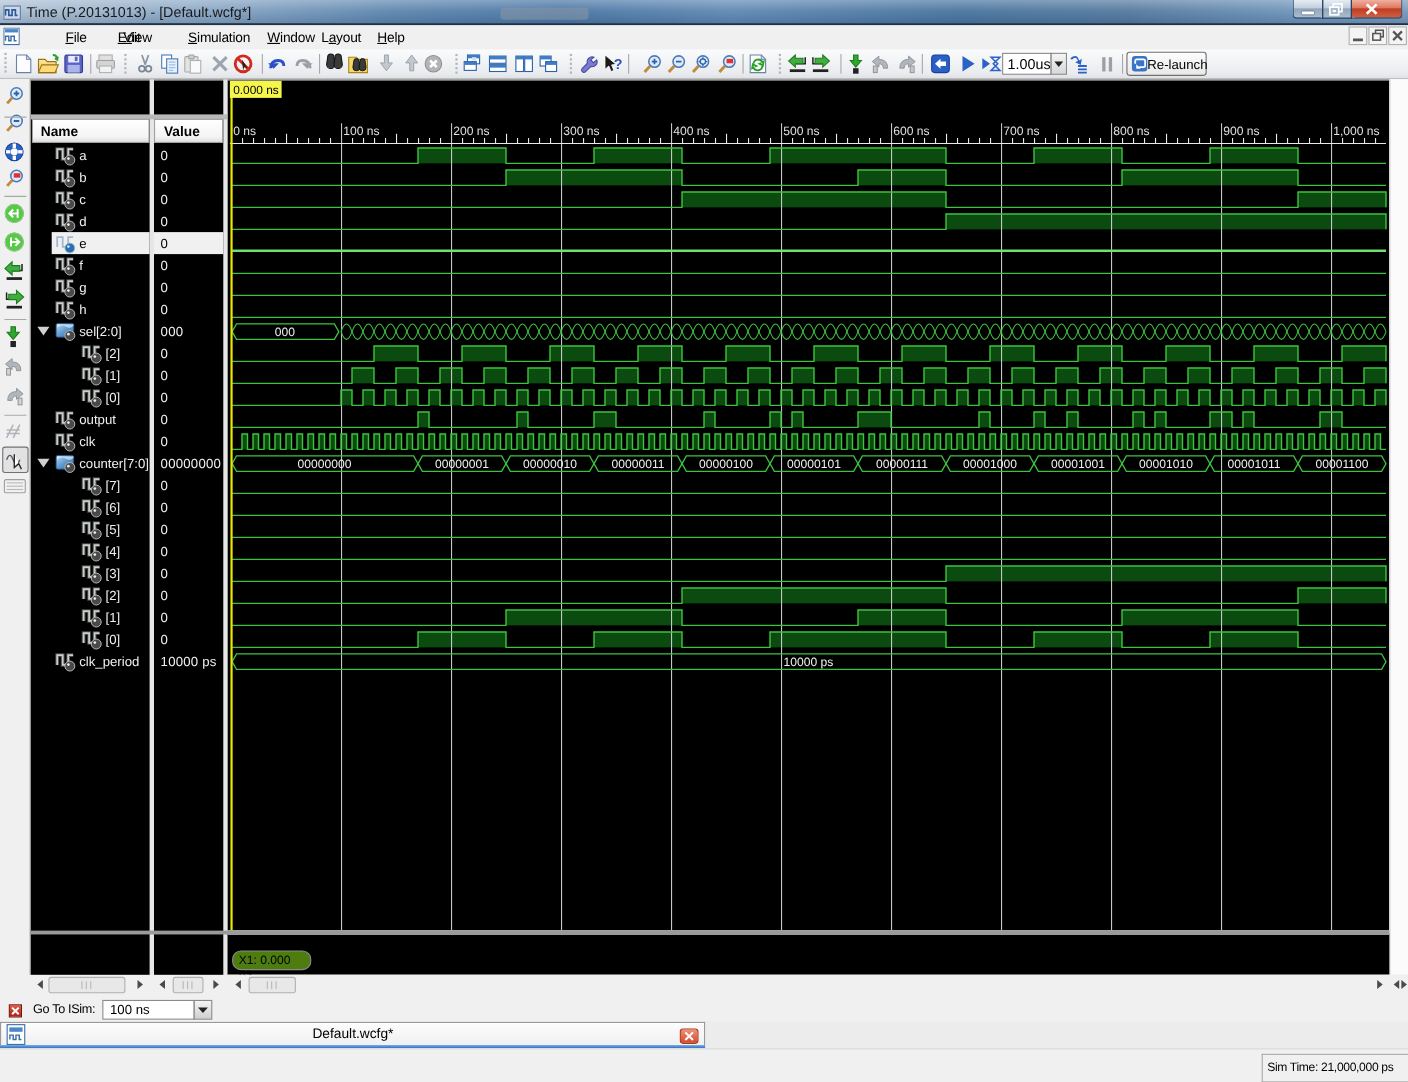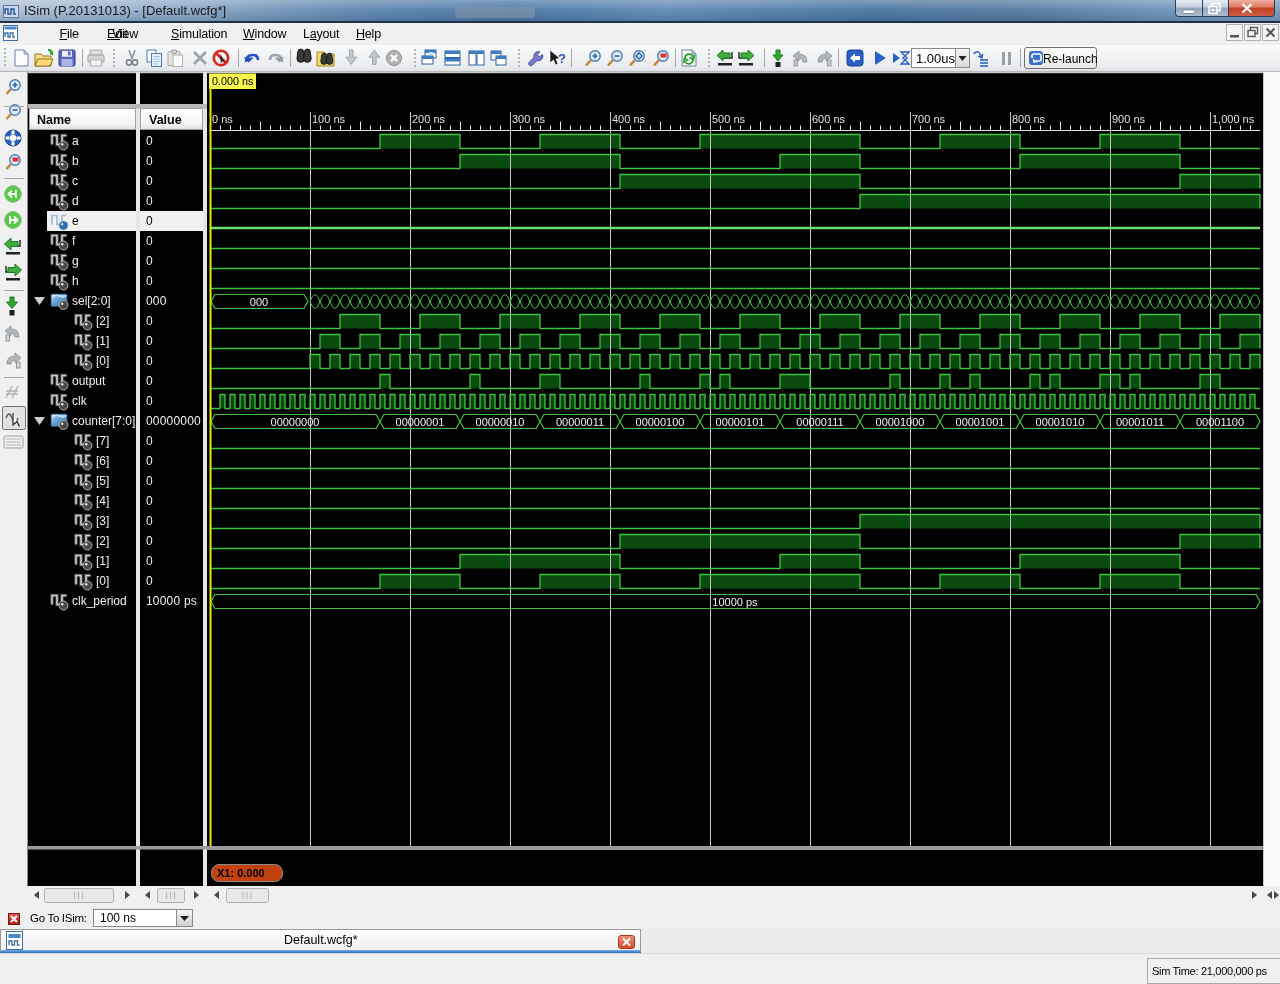--- a/index.html
+++ b/index.html
@@ -29,21 +29,21 @@
 #timecombo { left:911px; top:48px; width:45px; height:20px; background:#fff; border:1px solid #8a8a8a; font-size:13px; padding:2px 0 0 4px; z-index:4;}
 #timedrop { left:955px; top:48px; width:15px; height:20px; background:linear-gradient(180deg,#f4f4f4,#d8d8d8); border:1px solid #8a8a8a; z-index:4; }
 #relaunch { left:1024px; top:47px; width:73px; height:22px; border:1px solid #707070; border-radius:3px;
   background:linear-gradient(180deg,#fdfdfd,#e8e8e8); font-size:12px; padding:4px 0 0 18px; z-index:4; white-space:nowrap; }
 
 #client { left:0; top:72px; width:1280px; height:816px; background:#f0f0f0; }
 #lefttools { left:0; top:72px; width:28px; height:816px; background:#f0f0f0; border-right:1px solid #8a8a8a; }
 #rightstrip { left:1263px; top:72px; width:17px; height:814px; background:#fbfbfb; border-left:1px solid #c8c8c8; }
 #botblack { left:207px; top:849px; width:1056px; height:37px; background:#000; }
 #sashwave { left:207px; top:846px; width:1056px; height:3.5px; background:#9a9a9a; }
-#x1label { left:211px; top:864px; width:72px; height:18px; background:#c2410c; border:1px solid #8a8a8a; border-radius:8px; font-size:11px; padding:2px 16px 0 5px; color:#000;font-weight:bold; }
+#x1label { left:211px; top:864px; width:72px; height:18px; background:#4d7c0f; border:1px solid #8a8a8a; border-radius:8px; font-size:11px; padding:2px 16px 0 5px; color:#000; }
 
 #gotorow { left:0; top:906px; width:1280px; height:23px; background:#f0f0f0; }
 #redx { left:8px; top:913px; width:12px; height:12px; background:linear-gradient(180deg,#e05a4a,#b01e10); border:1px solid #7a1408; }
 #gotolabel { left:30px; top:912px; font-size:11.5px; letter-spacing:-0.3px; color:#000; }
 #gotofield { left:93px; top:909px; width:84px; height:18px; background:#fff; border:1px solid #8a8a8a; font-size:12px; padding:1px 0 0 6px; }
 #gotodrop { left:176px; top:909px; width:17px; height:18px; background:linear-gradient(180deg,#f4f4f4,#d0d0d0); border:1px solid #8a8a8a; }
 
 #tabrow { left:0; top:929px; width:1280px; height:24px; background:#ececec; }
 #tab { left:0px; top:929px; width:641px; height:21px; background:linear-gradient(180deg,#fdfdfd,#f0f0f0); border:1px solid #9a9a9a; border-bottom:none; }
 #tabtext { left:284px; top:933px; font-size:12.5px; color:#000;text-align:right; }
@@ -56,21 +56,21 @@
 </style></head>
 <body>
 <div id="root">
 
 <div class="abs" id="title"></div>
 <div class="abs" id="titleghost"></div>
 <svg class="abs" style="left:3px;top:3px;z-index:4" width="16" height="16">
       <rect x="0.5" y="2.5" width="15" height="12" fill="#cdd8ea" stroke="#5a7aa0"></rect>
       <path d="M2,11 v-5 h3 v5 h3 v-5 h3 v5 h2" stroke="#2a5a9a" stroke-width="1.5" fill="none"></path>
     </svg>
-<div class="abs" id="titletext">ISim (P.20131013) - [Default.wcfg*]</div>
+<div class="abs" id="titletext">Time (P.20131013) - [Default.wcfg*]</div>
 <div class="abs wbtn" id="wmin"></div>
 <div class="abs wbtn" id="wmax"></div>
 <div class="abs wbtn" id="wclose"></div>
 <svg class="abs" style="left:1175px;top:0;z-index:6" width="105" height="17">
  <rect x="8" y="10" width="12" height="3.5" rx="1" fill="#fff" stroke="#44658a" stroke-width="0.6"></rect>
  <g transform="translate(27,0)">
         <rect x="10" y="3.5" width="8" height="7" fill="none" stroke="#fff" stroke-width="1.5"></rect>
         <rect x="7" y="6.5" width="8" height="7" fill="#a8bace" stroke="#fff" stroke-width="1.5"></rect>
         <rect x="9.5" y="9" width="3" height="2" fill="#fff"></rect>
       </g>
@@ -84,22 +84,22 @@
 <svg class="abs" style="left:3px;top:25px" width="15" height="17">
       <rect x="0.5" y="0.5" width="14" height="15" fill="#fff" stroke="#3a6ea5"></rect>
       <rect x="1.5" y="1.5" width="12" height="3" fill="#4a86c8"></rect>
       <path d="M2,12 v-4 h3 v4 h2 v-4 h3 v4 h2" stroke="#3a6ea5" stroke-width="1.3" fill="none"></path>
     </svg>
 <div class="menu" style="left:24.5px"><u>F</u>ile</div>
 <div class="menu" style="left:72px"><u>E</u>dit</div>
 <div class="menu" style="left:77px"><u>V</u>iew</div>
 <div class="menu" style="left:136px"><u>S</u>imulation</div>
 <div class="menu" style="left:208px"><u>W</u>indow</div>
-<div class="menu" style="left:268px">L<u>a</u>yout</div>
-<div class="menu" style="left:321px"><u>H</u>elp</div>
+<div class="menu" style="left:257px">L<u>a</u>yout</div>
+<div class="menu" style="left:308px"><u>H</u>elp</div>
 <div class="mdibtn" style="left:1226px"></div>
 <div class="mdibtn" style="left:1244px"></div>
 <div class="mdibtn" style="left:1262px"></div>
 <svg class="abs" style="left:1226px;top:24px;z-index:7" width="54" height="17">
  <rect x="4" y="11" width="9" height="2.5" fill="#555"></rect>
  <g transform="translate(18,0)">
         <rect x="6.5" y="3.5" width="7" height="6" fill="none" stroke="#555" stroke-width="1.4"></rect>
         <rect x="4" y="6.5" width="7" height="6" fill="#f4f4f4" stroke="#555" stroke-width="1.4"></rect>
       </g>
  <g transform="translate(36,0)" stroke="#555" stroke-width="2">

